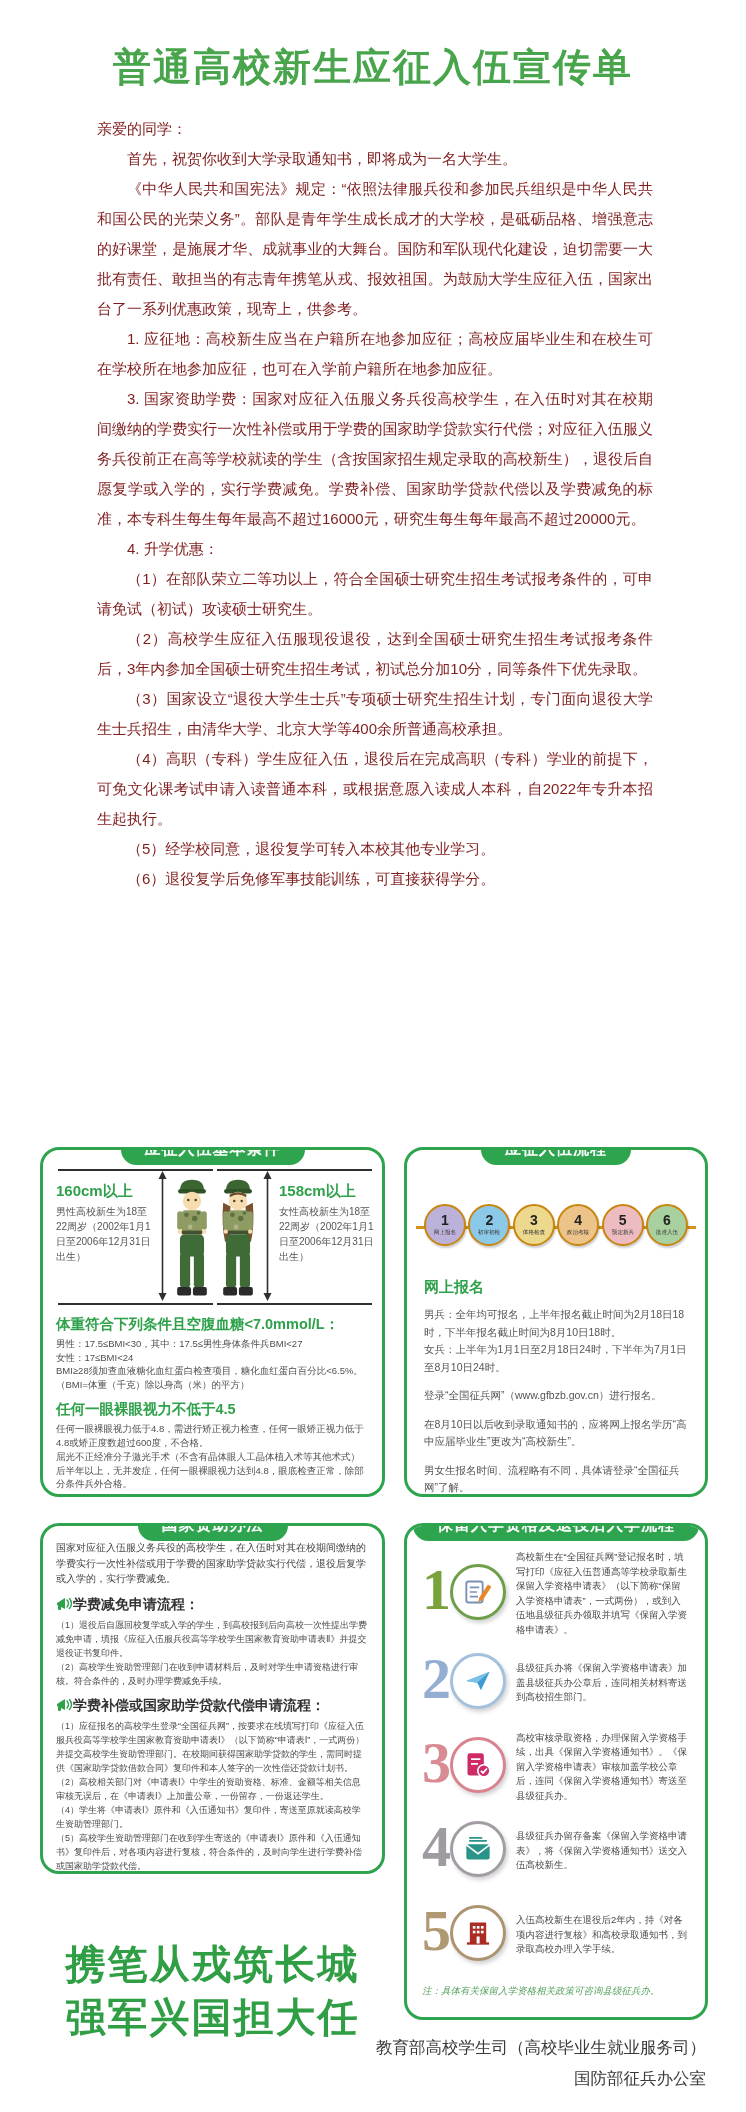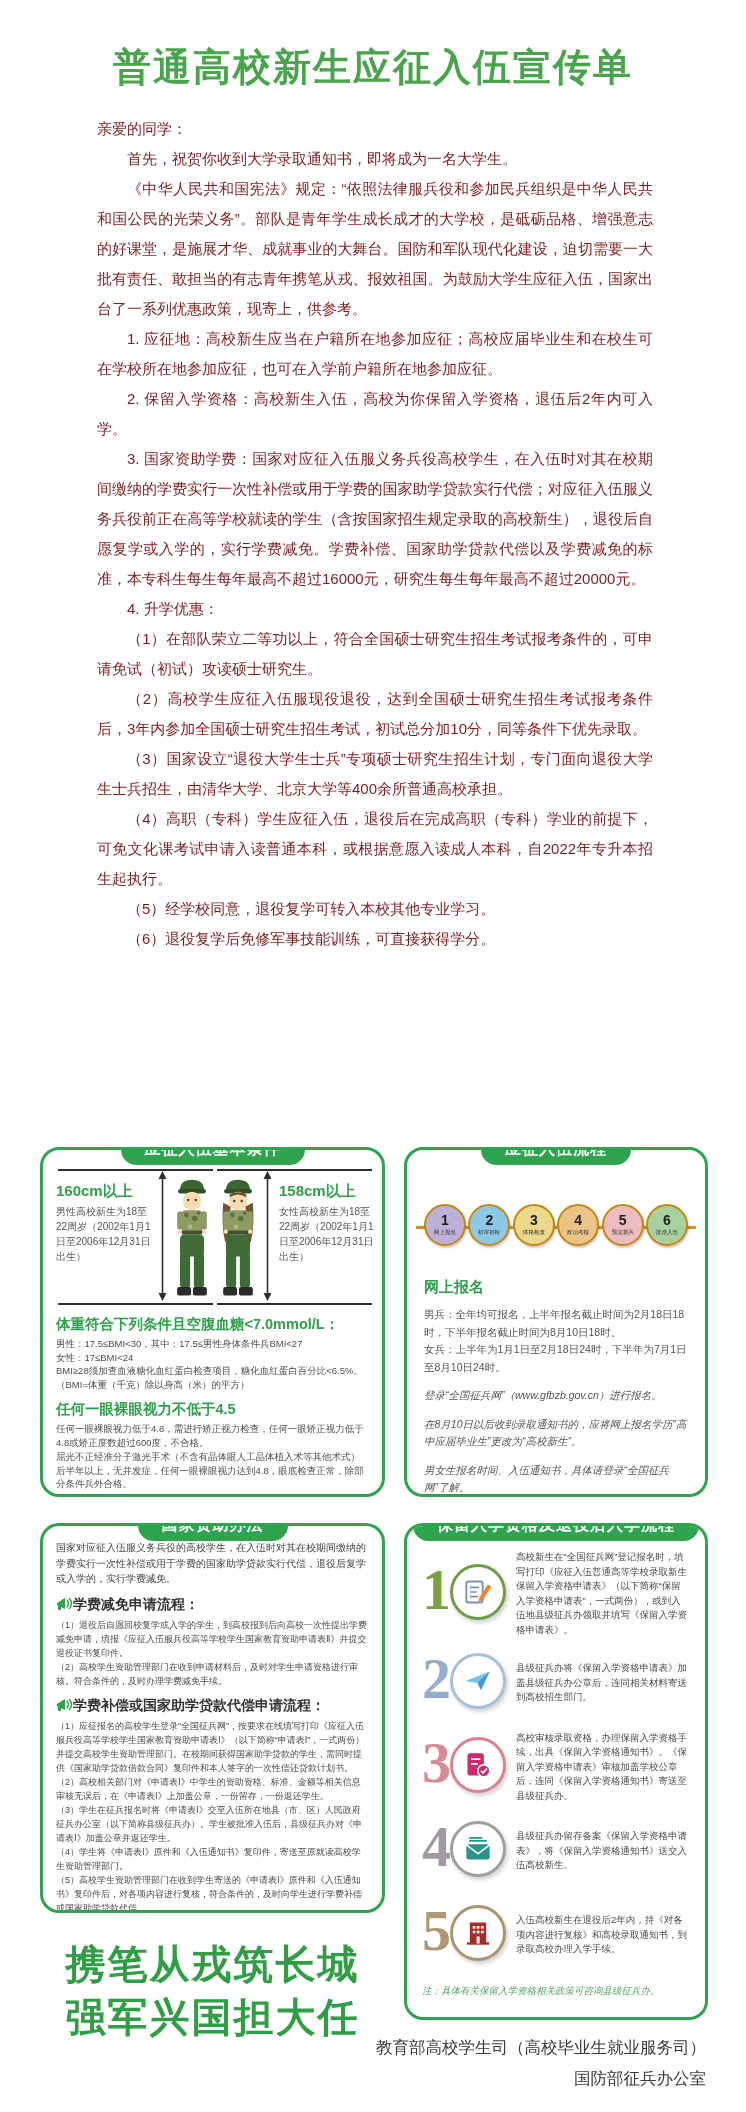--- a/index.html
+++ b/index.html
@@ -45,24 +45,24 @@
   .flow-row{position:relative;margin-top:40px;height:50px;}
   .flow-line{position:absolute;top:22px;left:-8px;right:-8px;height:3px;background:#d6921c;}
   .flow-steps{position:relative;display:flex;justify-content:space-between;}
   .flow-step{width:42px;height:42px;border-radius:50%;border:2.5px solid #c8860e;
              display:flex;flex-direction:column;align-items:center;justify-content:center;
              box-sizing:border-box;box-shadow:1px 2px 2px rgba(0,0,0,.2);}
   .flow-num{font-size:14px;font-weight:bold;color:#222;line-height:13px;}
   .flow-label{font-size:7px;color:#333;white-space:nowrap;transform:scale(.8);}
   .signup-h{color:#2fa14b;font-weight:bold;font-size:15px;margin:24px 0 9px;}
   .proc-p{font-size:10.5px;line-height:17.5px;color:#555;margin:0;}
-  .proc-gap{margin-top:11px;font-style:italic;}
+  .proc-gap{margin-top:11px;}
 
   
-  .panel-b{left:40px;top:1523px;width:345px;height:390px;padding:14px 13px;overflow:hidden;}
+  .panel-b{left:40px;top:1523px;width:345px;height:351px;padding:14px 13px;overflow:hidden;}
   .fund-intro{font-size:10px;line-height:15.5px;color:#444;}
   .fund-h{display:flex;align-items:center;font-size:14px;font-weight:bold;color:#333;
           margin:9px 0 4px;}
   .mega{flex:none;width:17px;height:15px;}
   .fund-item{font-size:9px;line-height:14px;color:#4a4a4a;}
 
   
   .panel-d{left:404px;top:1523px;width:304px;height:497px;padding:16px 15px 10px;overflow:hidden;}
   .estep{display:flex;align-items:center;margin-top:8px;}
   .estep-badge{position:relative;width:92px;height:76px;flex:none;}
@@ -87,21 +87,20 @@
 
 <div class="page">
 
   <h1 class="title">普通高校新生应征入伍宣传单</h1>
 
   <div class="doc">
     <p class="salutation">亲爱的同学：</p>
     <p class="para">首先，祝贺你收到大学录取通知书，即将成为一名大学生。</p>
     <p class="para">《中华人民共和国宪法》规定：“依照法律服兵役和参加民兵组织是中华人民共和国公民的光荣义务”。部队是青年学生成长成才的大学校，是砥砺品格、增强意志的好课堂，是施展才华、成就事业的大舞台。国防和军队现代化建设，迫切需要一大批有责任、敢担当的有志青年携笔从戎、报效祖国。为鼓励大学生应征入伍，国家出台了一系列优惠政策，现寄上，供参考。</p>
     <p class="para">1. 应征地：高校新生应当在户籍所在地参加应征；高校应届毕业生和在校生可在学校所在地参加应征，也可在入学前户籍所在地参加应征。</p>
-    <p class="para">2. 保留入学资格：高校新生入伍，高校为你保留入学资格，退伍后2年内可入学。</p>
     <p class="para">3. 国家资助学费：国家对应征入伍服义务兵役高校学生，在入伍时对其在校期间缴纳的学费实行一次性补偿或用于学费的国家助学贷款实行代偿；对应征入伍服义务兵役前正在高等学校就读的学生（含按国家招生规定录取的高校新生），退役后自愿复学或入学的，实行学费减免。学费补偿、国家助学贷款代偿以及学费减免的标准，本专科生每生每年最高不超过16000元，研究生每生每年最高不超过20000元。</p>
     <p class="para">4. 升学优惠：</p>
     <p class="para">（1）在部队荣立二等功以上，符合全国硕士研究生招生考试报考条件的，可申请免试（初试）攻读硕士研究生。</p>
     <p class="para">（2）高校学生应征入伍服现役退役，达到全国硕士研究生招生考试报考条件后，3年内参加全国硕士研究生招生考试，初试总分加10分，同等条件下优先录取。</p>
     <p class="para">（3）国家设立“退役大学生士兵”专项硕士研究生招生计划，专门面向退役大学生士兵招生，由清华大学、北京大学等400余所普通高校承担。</p>
     <p class="para">（4）高职（专科）学生应征入伍，退役后在完成高职（专科）学业的前提下，可免文化课考试申请入读普通本科，或根据意愿入读成人本科，自2022年专升本招生起执行。</p>
     <p class="para">（5）经学校同意，退役复学可转入本校其他专业学习。</p>
     <p class="para">（6）退役复学后免修军事技能训练，可直接获得学分。</p>
   </div>
 
@@ -228,21 +227,21 @@
           <span class="flow-label">批准入伍</span>
         </div>
       </div>
     </div>
 
     <div class="signup-h">网上报名</div>
     <p class="proc-p">男兵：全年均可报名，上半年报名截止时间为2月18日18时，下半年报名截止时间为8月10日18时。</p>
     <p class="proc-p">女兵：上半年为1月1日至2月18日24时，下半年为7月1日至8月10日24时。</p>
     <p class="proc-p proc-gap">登录“全国征兵网”（www.gfbzb.gov.cn）进行报名。</p>
     <p class="proc-p proc-gap">在8月10日以后收到录取通知书的，应将网上报名学历“高中应届毕业生”更改为“高校新生”。</p>
-    <p class="proc-p proc-gap">男女生报名时间、入伍通知书，具体请登录“全国征兵网”了解。</p>
+    <p class="proc-p proc-gap">男女生报名时间、流程略有不同，具体请登录“全国征兵网”了解。</p>
   </section>
 
   <section class="panel panel-b">
     <div class="pill">国家资助办法</div>
     <div class="fund-intro">国家对应征入伍服义务兵役的高校学生，在入伍时对其在校期间缴纳的学费实行一次性补偿或用于学费的国家助学贷款实行代偿，退役后复学或入学的，实行学费减免。</div>
 
     <div class="fund-h">
       <svg class="mega" viewBox="0 0 17 15">
         <polygon points="1,6 9,1 9,12 1,8" fill="#2fa14b"></polygon>
         <rect x="2" y="8" width="3" height="5" rx="1" fill="#2fa14b"></rect>
@@ -256,21 +255,20 @@
     <div class="fund-h">
       <svg class="mega" viewBox="0 0 17 15">
         <polygon points="1,6 9,1 9,12 1,8" fill="#2fa14b"></polygon>
         <rect x="2" y="8" width="3" height="5" rx="1" fill="#2fa14b"></rect>
         <path d="M11 3 q3 3.5 0 7 M13.5 1.5 q4 5 0 10" stroke="#2fa14b" stroke-width="1.4" fill="none" stroke-linecap="round"></path>
       </svg>
       <span>学费补偿或国家助学贷款代偿申请流程：</span>
     </div>
     <div class="fund-item">（1）应征报名的高校学生登录“全国征兵网”，按要求在线填写打印《应征入伍服兵役高等学校学生国家教育资助申请表Ⅰ》（以下简称“申请表Ⅰ”，一式两份）并提交高校学生资助管理部门。在校期间获得国家助学贷款的学生，需同时提供《国家助学贷款借款合同》复印件和本人签字的一次性偿还贷款计划书。</div>
     <div class="fund-item">（2）高校相关部门对《申请表Ⅰ》中学生的资助资格、标准、金额等相关信息审核无误后，在《申请表Ⅰ》上加盖公章，一份留存，一份返还学生。</div>
-    <div class="fund-item">（3）学生在征兵报名时将《申请表Ⅰ》交至入伍所在地县（市、区）人民政府征兵办公室（以下简称县级征兵办）。学生被批准入伍后，县级征兵办对《申请表Ⅰ》加盖公章并返还学生。</div>
     <div class="fund-item">（4）学生将《申请表Ⅰ》原件和《入伍通知书》复印件，寄送至原就读高校学生资助管理部门。</div>
     <div class="fund-item">（5）高校学生资助管理部门在收到学生寄送的《申请表Ⅰ》原件和《入伍通知书》复印件后，对各项内容进行复核，符合条件的，及时向学生进行学费补偿或国家助学贷款代偿。</div>
   </section>
 
   <section class="panel panel-d">
     <div class="pill">保留入学资格及退役后入学流程</div>
 
     <div class="estep">
       <div class="estep-badge">
         <span class="estep-num" style="color: rgb(121, 162, 60);">1</span>

